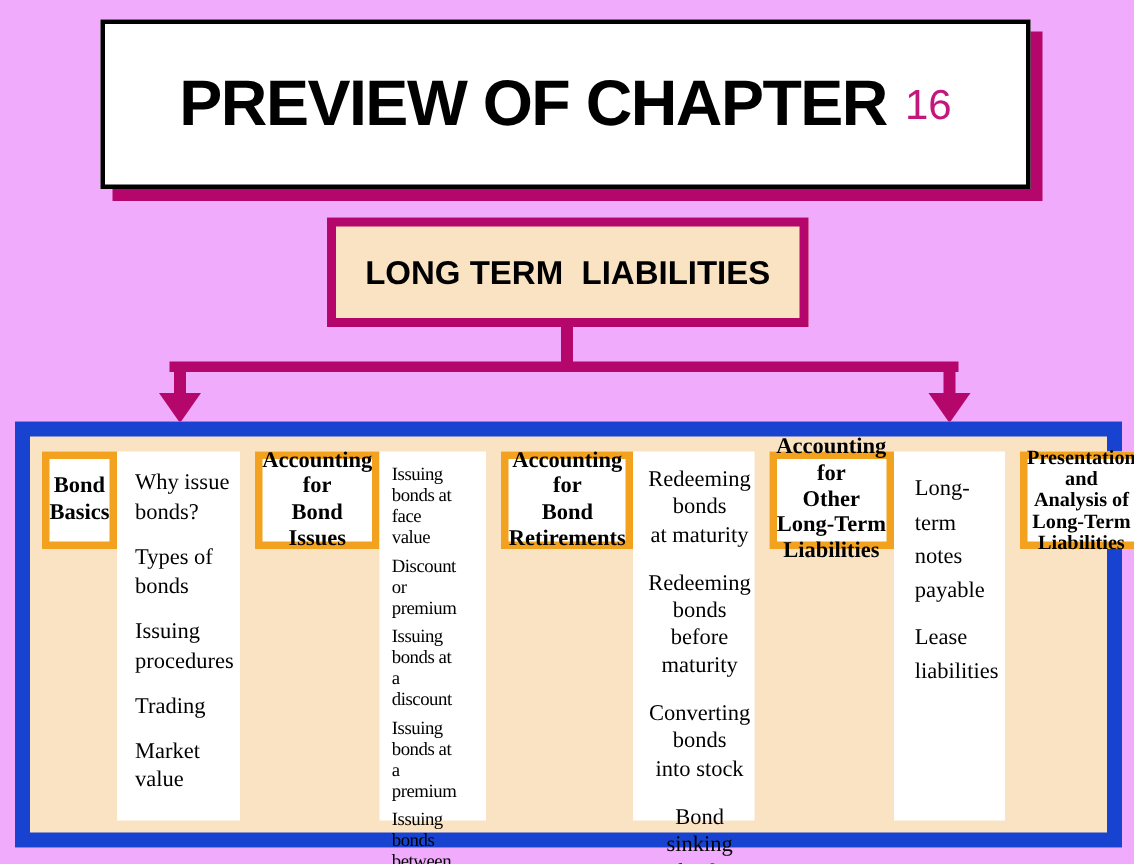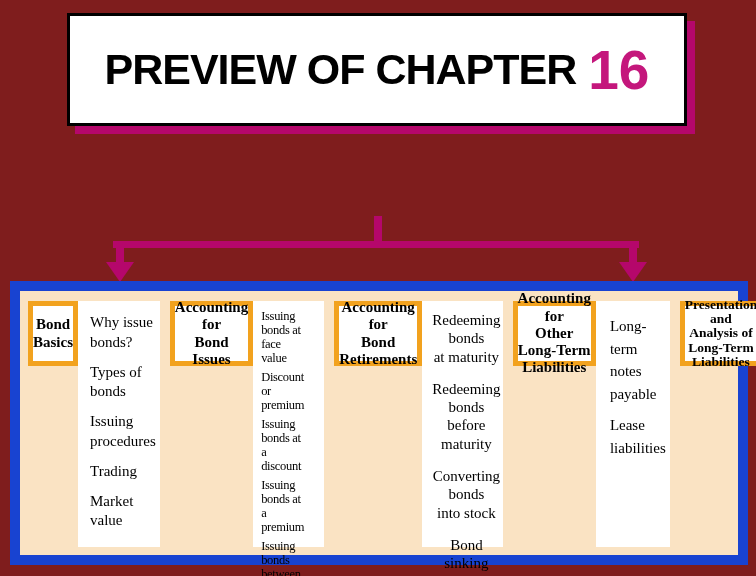--- a/index.html
+++ b/index.html
@@ -1,24 +1,24 @@
 <!DOCTYPE html>
 <html><head>
 <meta charset="utf-8">
 <style>
   html,body{margin:0;padding:0;}
   body{font-family:"Liberation Sans", sans-serif;}
-  .slide{position:relative;width:756px;height:576px;background:#7f1d1d;overflow:hidden;}
+  .slide{position:relative;width:756px;height:576px;background:#f0abfc;overflow:hidden;}
 
   
   .title-box{position:absolute;left:67px;top:13px;width:620px;height:113px;background:#fff;
     border:3px solid #000;box-sizing:border-box;box-shadow:8px 8px 0 0 #B5076B;
     display:flex;align-items:center;justify-content:center;}
   .title-text{font-size:43px;font-weight:bold;color:#000;letter-spacing:-1px;white-space:pre;}
-  .title-num{font-size:55px;font-weight:bold;color:#C4177C;margin-left:12px;}
+  .title-num{font-size:28px;font-weight:normal;color:#C4177C;margin-left:12px;}
 
   
   .subtitle-box{position:absolute;left:218px;top:145px;width:321px;height:73px;background:#FAE3C3;
     border:6px solid #B5076B;box-sizing:border-box;display:flex;align-items:center;justify-content:center;}
   .subtitle-text{font-size:22px;font-weight:bold;color:#000;white-space:pre;letter-spacing:0px;}
 
   
   .conn{position:absolute;background:#B5076B;}
   .stem{left:374px;top:216px;width:8px;height:27px;}
   .hline{left:113px;top:241px;width:526px;height:7px;}
@@ -54,20 +54,23 @@
 </head>
 <body>
 
 <div class="slide">
 
   <div class="title-box">
     <span class="title-text">PREVIEW OF CHAPTER</span>
     <span class="title-num">16</span>
   </div>
 
+  <div class="subtitle-box">
+    <span class="subtitle-text">LONG TERM  LIABILITIES</span>
+  </div>
 
   <div class="conn stem"></div>
   <div class="conn hline"></div>
   <div class="conn shaft-l"></div>
   <div class="conn shaft-r"></div>
   <div class="ahead ahead-l"></div>
   <div class="ahead ahead-r"></div>
 
   <div class="main-box">
 

